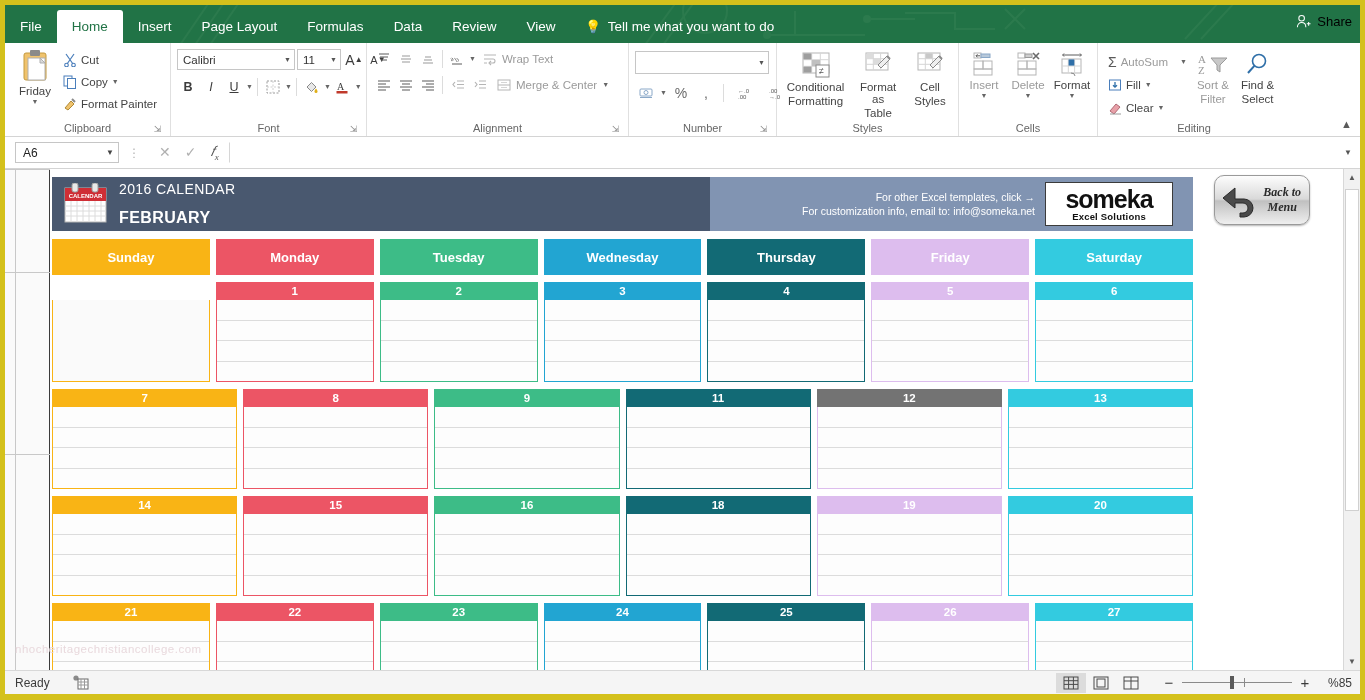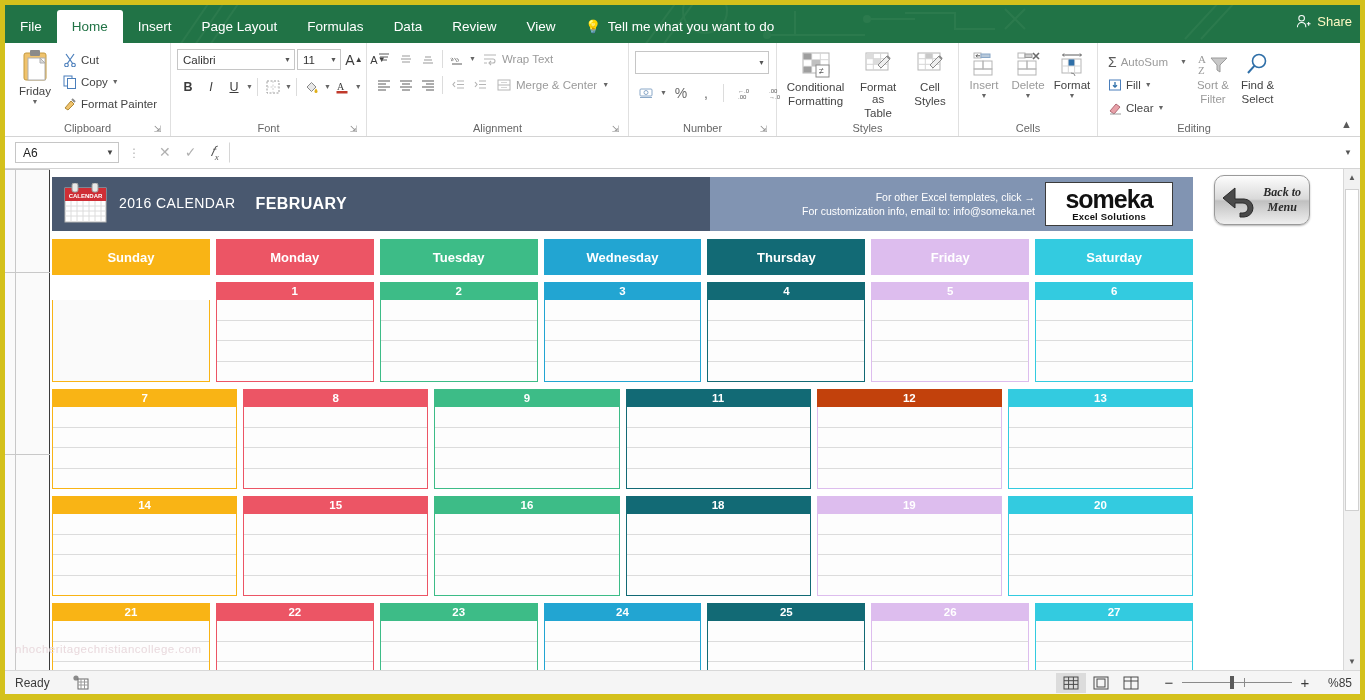--- a/index.html
+++ b/index.html
@@ -28,21 +28,21 @@
     overflow: hidden;
   }
   .titlebar-deco {
     position: absolute; inset: 0;
     opacity: .25;
     pointer-events: none;
   }
   .share-btn {
     position: absolute; right: 8px; top: 9px;
     display: flex; align-items: center; gap: 6px;
-    color: #fef9c3; font-size: 13px;
+    color: #000000; font-size: 13px;
   }
   .share-icon { width: 15px; height: 15px; display:block; }
 
   
   .tabs {
     position: absolute; left: 0; top: 5px;
     display: flex; align-items: flex-end;
     height: 33px;
     z-index: 3;
   }
@@ -192,21 +192,21 @@
   .banner {
     position: absolute; left: 2px; top: 8px;
     width: 1141px; height: 54px;
     display: flex;
   }
   .banner-left {
     width: 658px; background: #49586f;
     display: flex; align-items: center; gap: 10px; padding-left: 10px;
   }
   .cal-icon { width: 47px; height: 42px; position: relative; }
-  .banner-titles { display:flex; flex-direction: row; gap:20px; }
+  .banner-titles { display:flex; flex-direction: column; gap:12px; }
   .banner-year { color:#ffffff; font-size:14px; letter-spacing:.4px; }
   .banner-month { color:#ffffff; font-size:16px; font-weight: bold; letter-spacing:.4px; }
   .banner-right {
     flex: 1; background: #8194b2;
     display: flex; align-items: center; justify-content: flex-end;
     padding-right: 20px; gap: 10px;
   }
   .promo { text-align: right; color:#ffffff; font-size:10.5px; line-height:14px; }
   .someka {
     background:#fff; border:1.5px solid #3b3b3b; width:128px; height:44px;
@@ -898,21 +898,21 @@
                 <div class="daycell">
                   <div class="day-head" style="background: rgb(18, 106, 117);">11</div>
                   <div class="day-body" style="border-color: rgb(18, 106, 117);">
                     <div class="day-line"></div>
                     <div class="day-line"></div>
                     <div class="day-line"></div>
                     <div class="day-line"></div>
                   </div>
                 </div>
                 <div class="daycell">
-                  <div class="day-head" style="background: #c2410c;">12</div>
+                  <div class="day-head" style="background: #737373;">12</div>
                   <div class="day-body" style="border-color: rgb(221, 189, 238);">
                     <div class="day-line"></div>
                     <div class="day-line"></div>
                     <div class="day-line"></div>
                     <div class="day-line"></div>
                   </div>
                 </div>
                 <div class="daycell">
                   <div class="day-head" style="background: rgb(51, 203, 224);">13</div>
                   <div class="day-body" style="border-color: rgb(51, 203, 224);">

